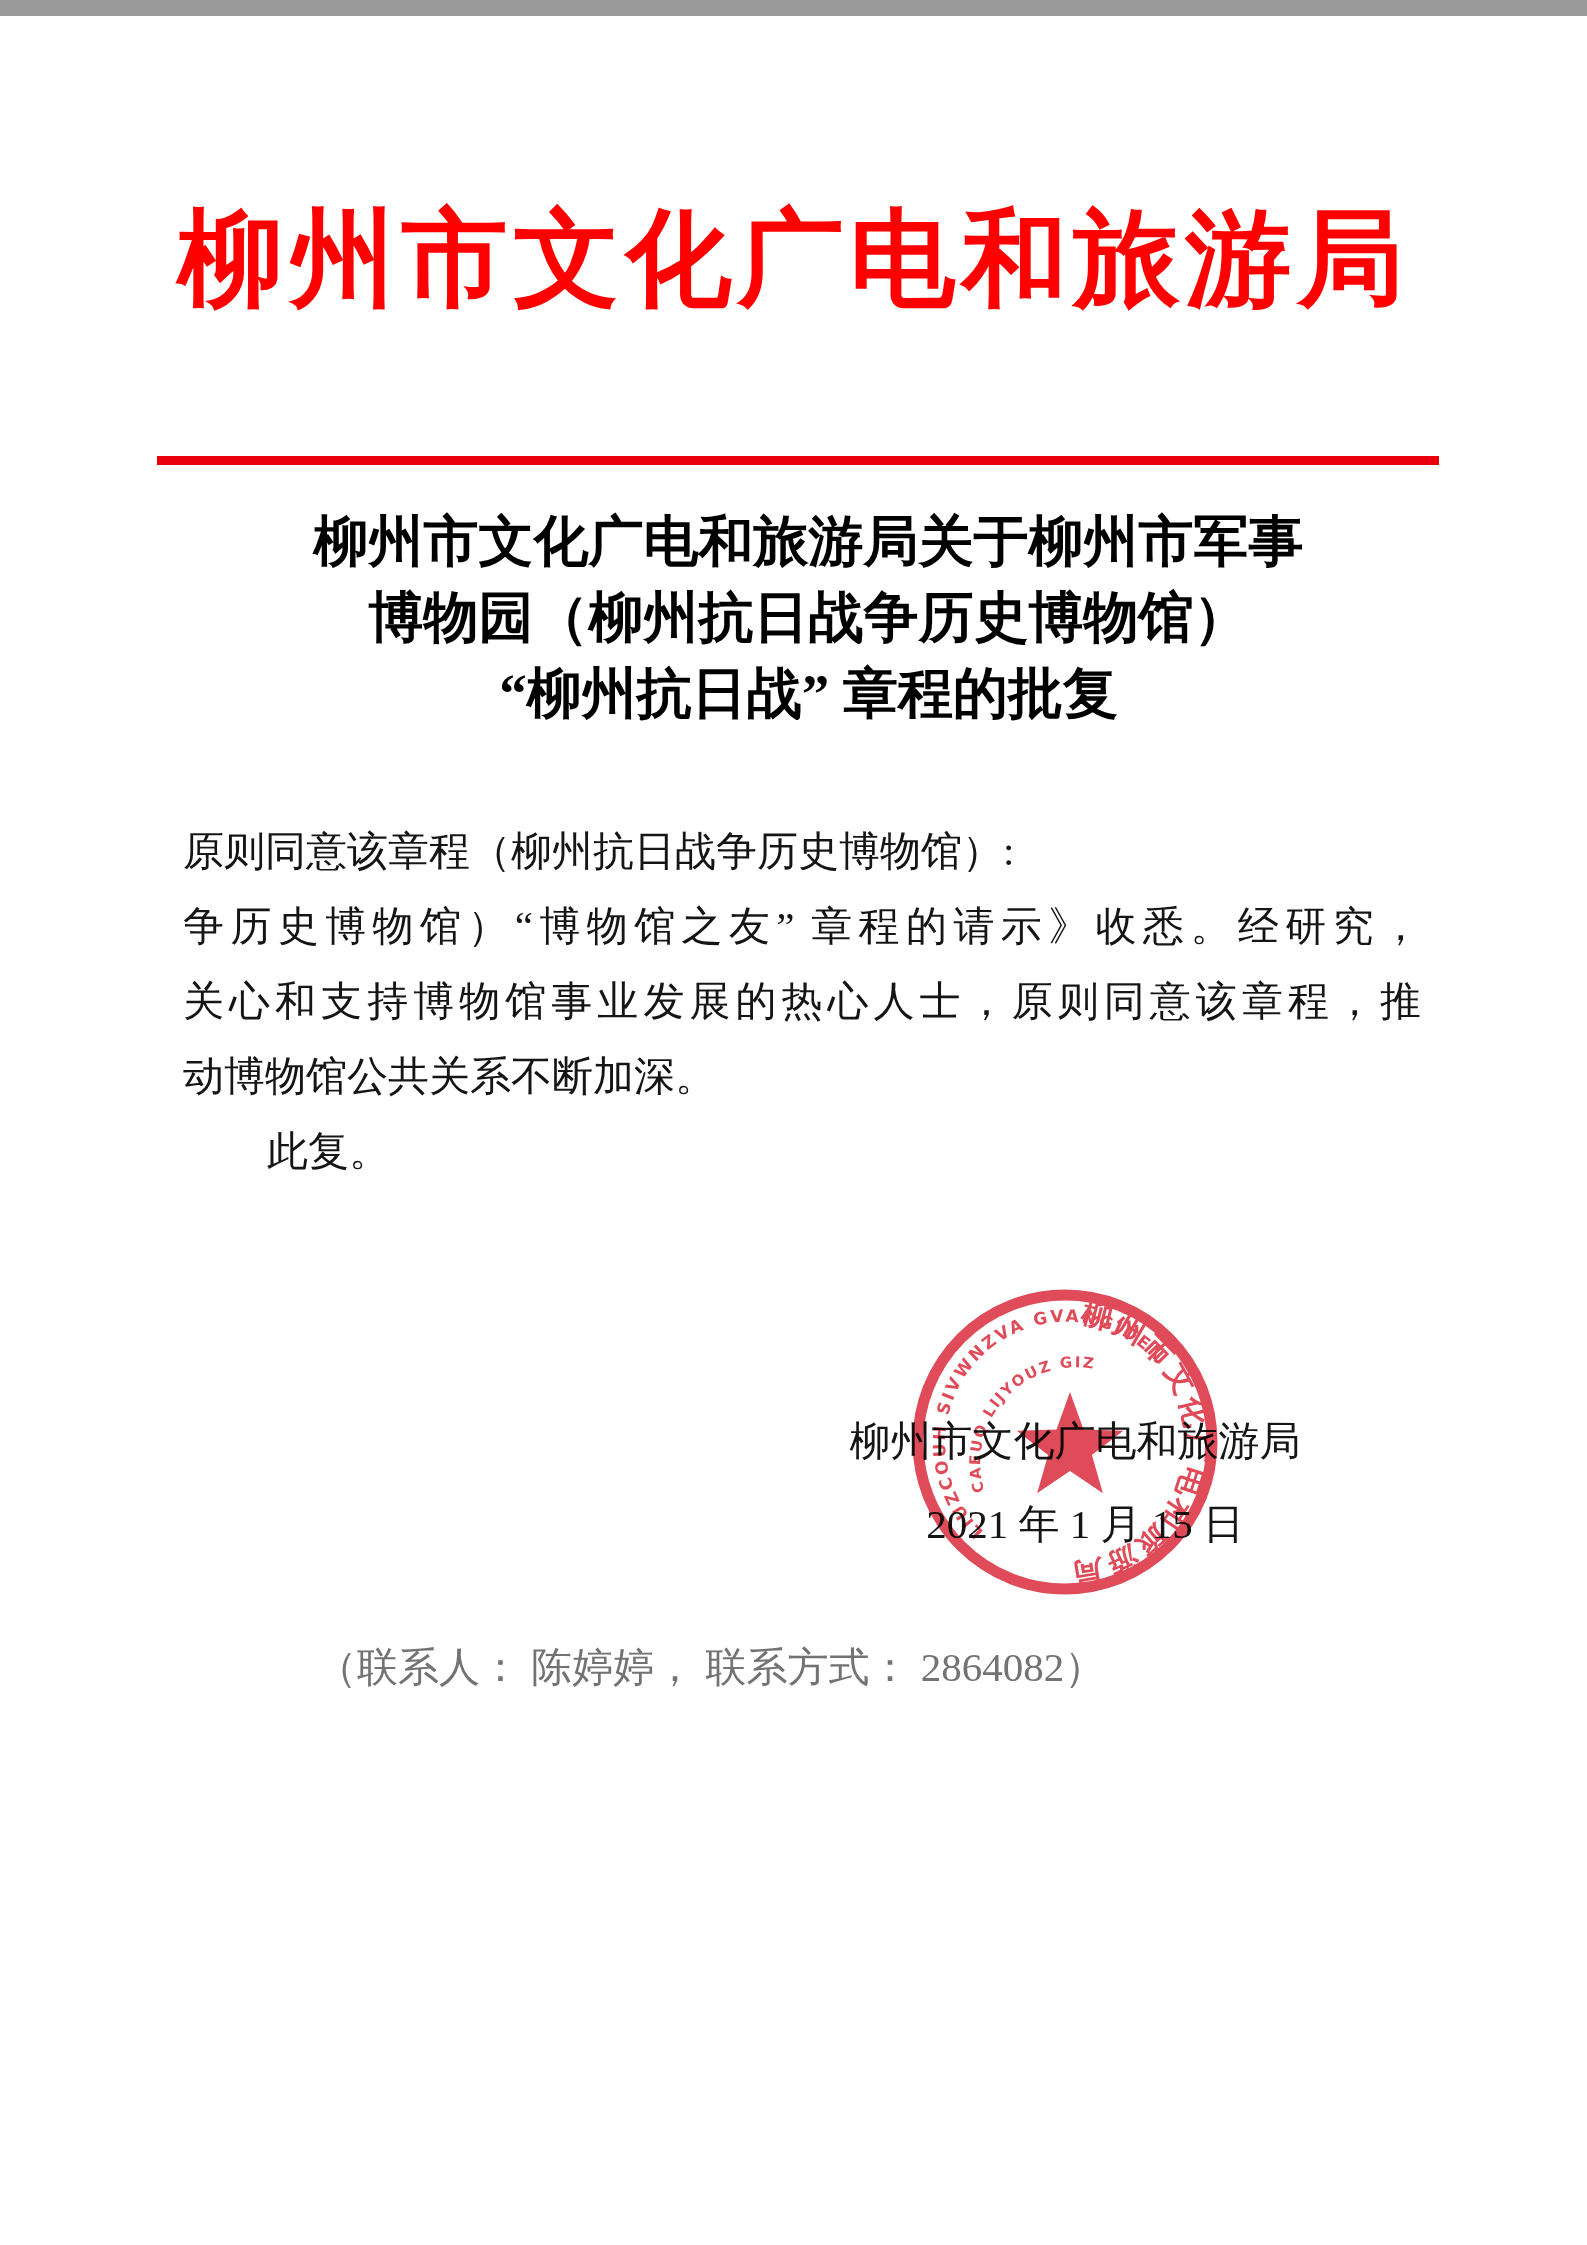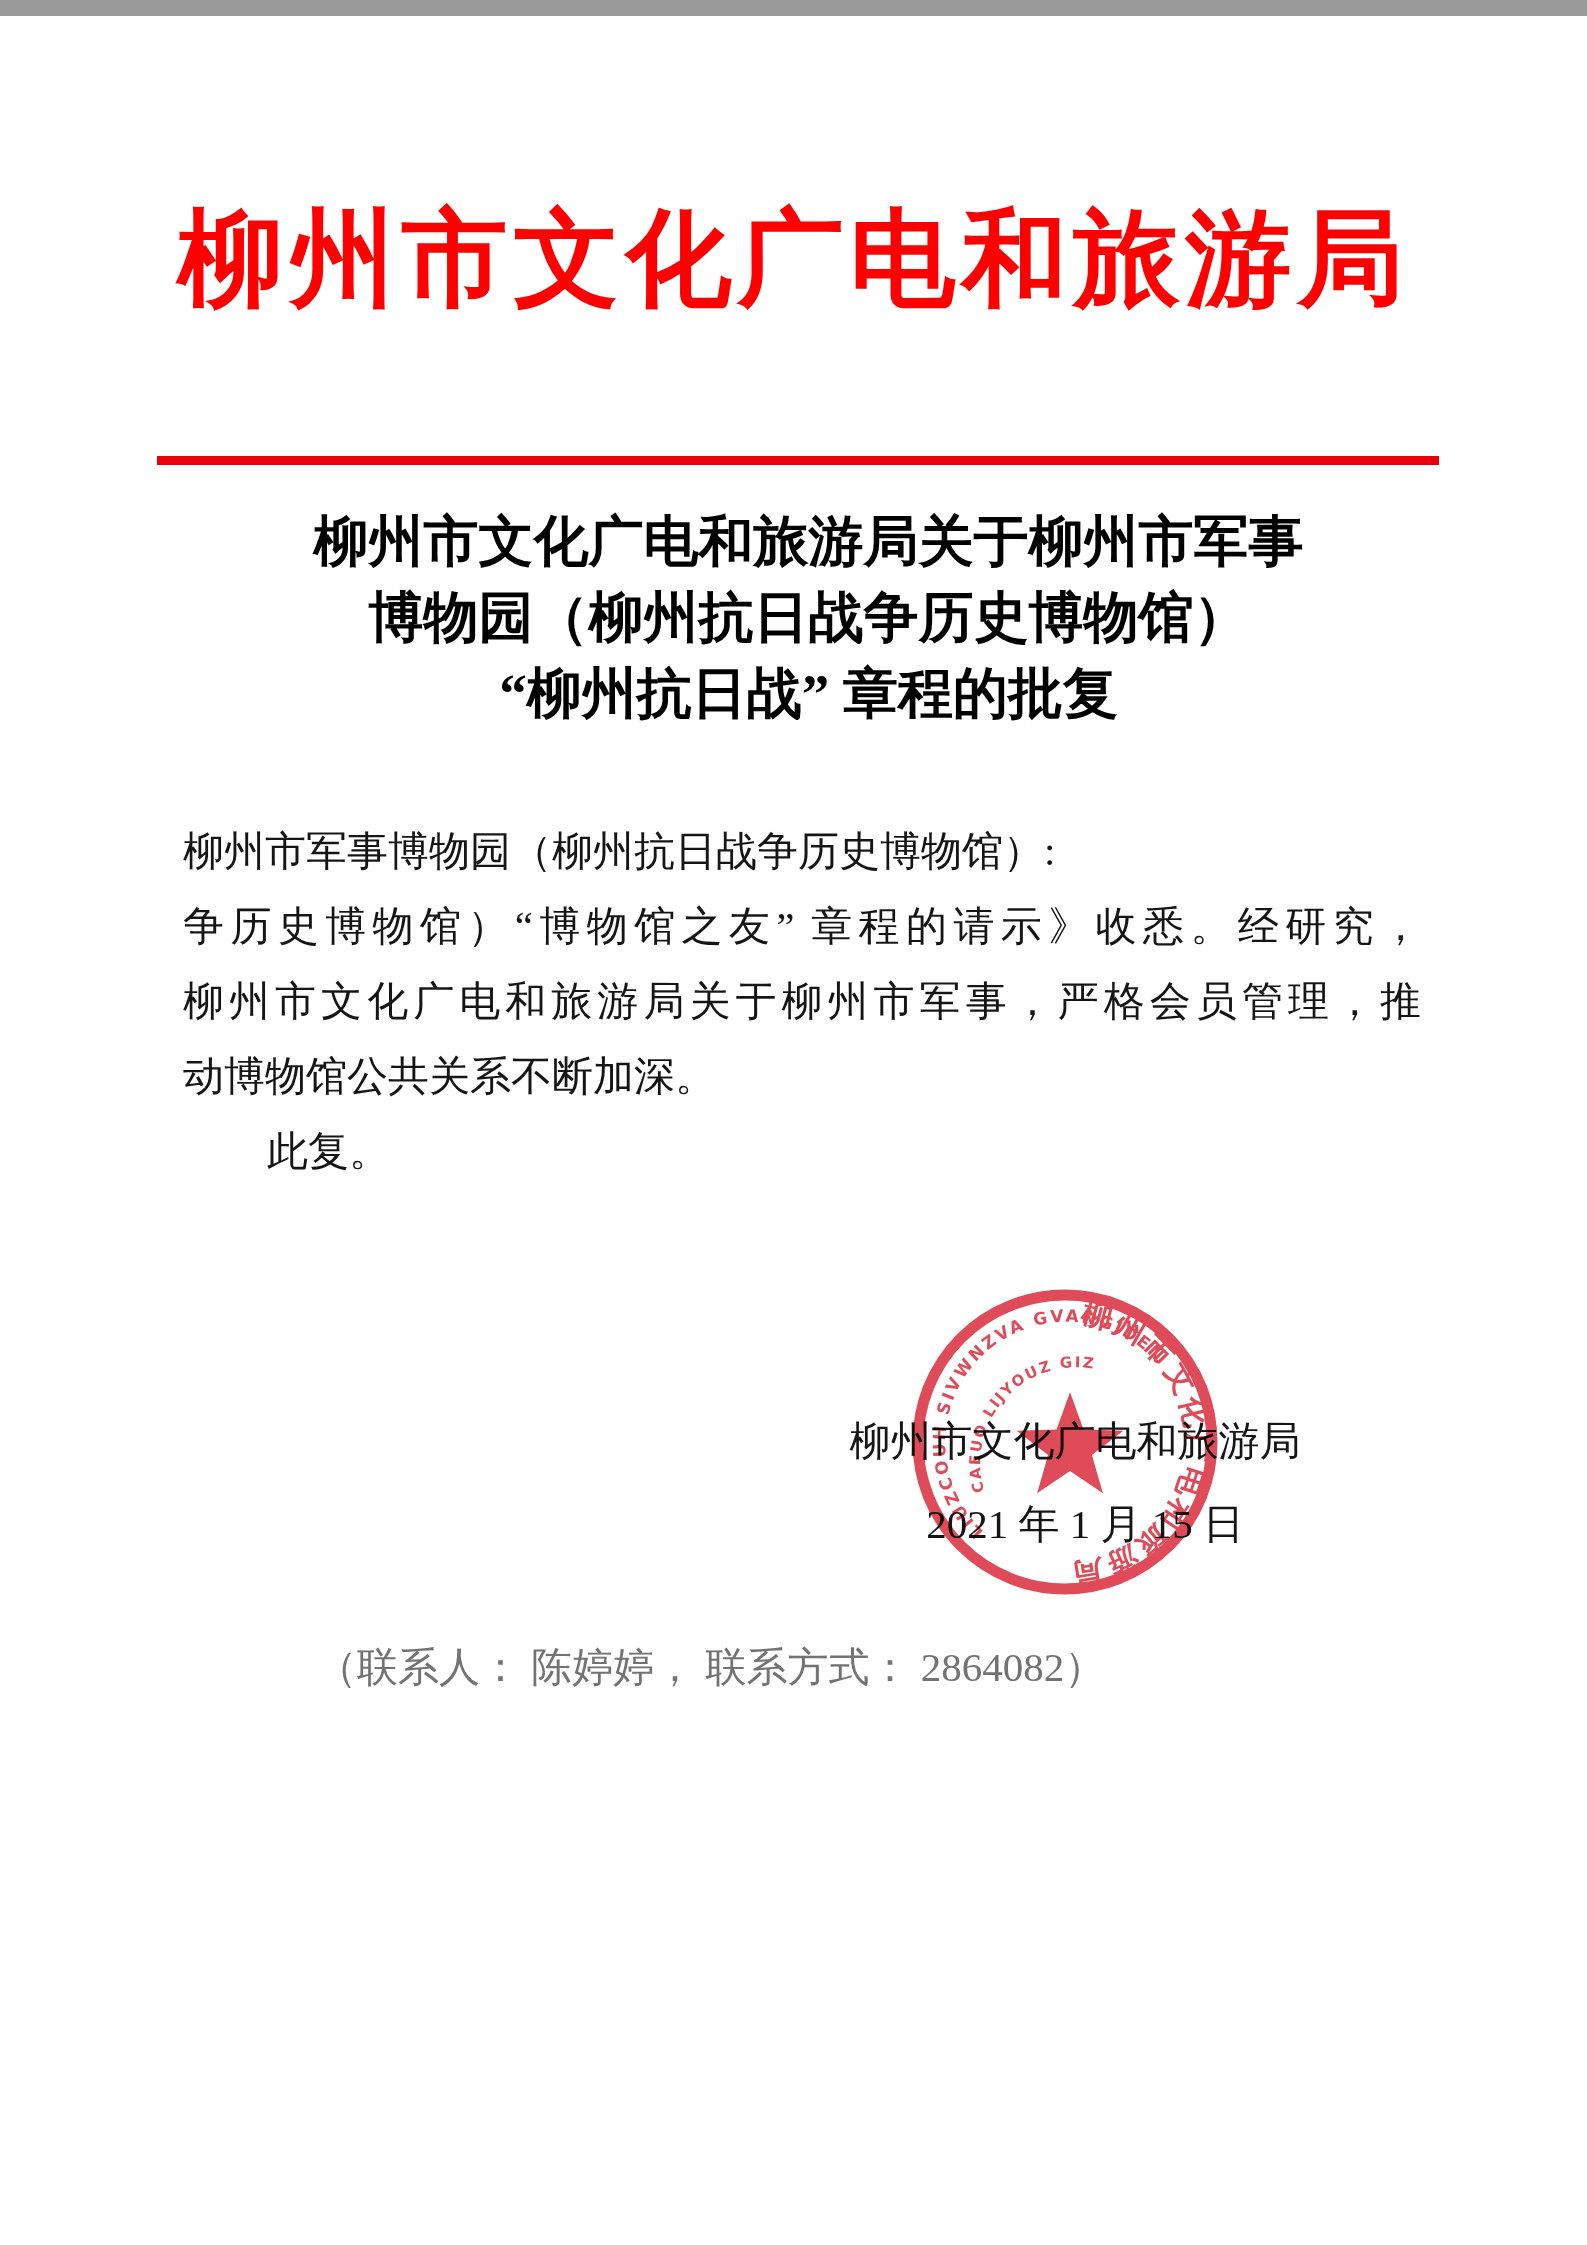--- a/index.html
+++ b/index.html
@@ -87,23 +87,23 @@
 
   <div class="red-rule"></div>
 
   <div class="doc-title">
     <div>柳州市文化广电和旅游局关于柳州市军事</div>
     <div>博物园（柳州抗日战争历史博物馆）</div>
     <div>“柳州抗日战” 章程的批复</div>
   </div>
 
   <div class="body-block" id="body-lines">
-      <div class="bline">柳州市军事博物园（柳州抗日战争历史博物馆）:</div>
+      <div class="bline">原则同意该章程（柳州抗日战争历史博物馆）:</div>
       <div class="bline justify">争历史博物馆）“博物馆之友” 章程的请示》收悉。经研究，</div>
-      <div class="bline justify">柳州市文化广电和旅游局关于柳州市军事，严格会员管理，推</div>
+      <div class="bline justify">关心和支持博物馆事业发展的热心人士，原则同意该章程，推</div>
       <div class="bline">动博物馆公共关系不断加深。</div>
       <div class="bline indent">此复。</div>
     </div>
 
   <div class="sig-org">柳州市文化广电和旅游局</div>
 
   <div class="sig-date">2021 年 1 月 15 日</div>
 
   <div class="contact">（联系人： 陈婷婷， 联系方式： 2864082）</div>
 

